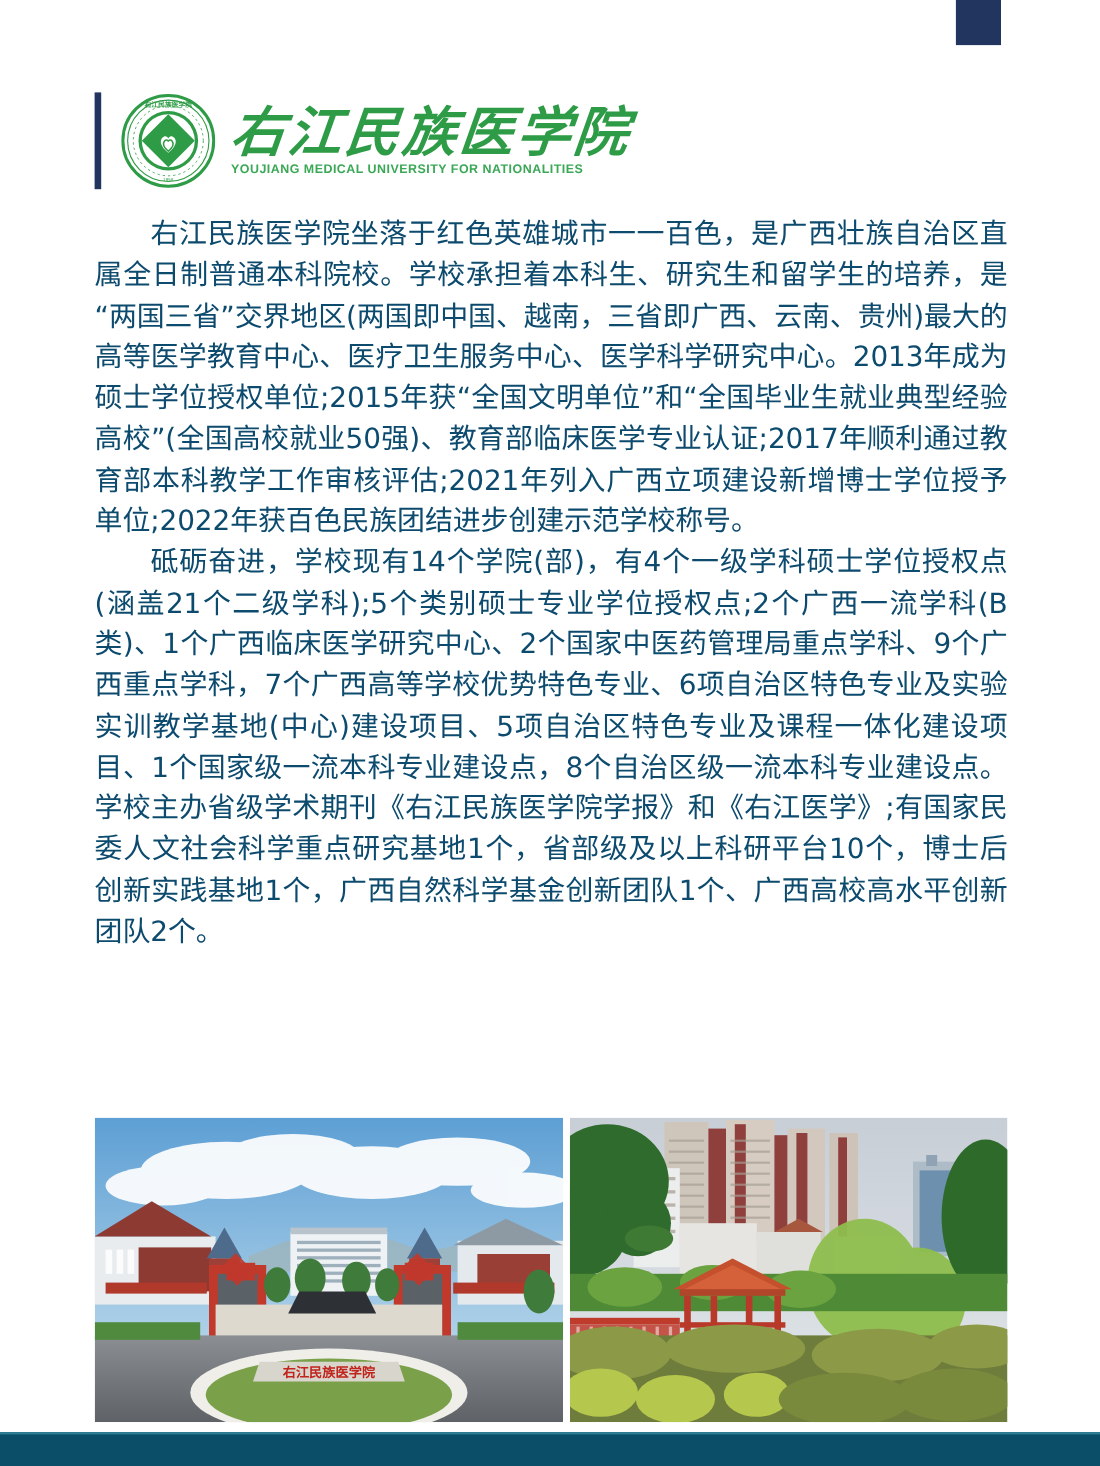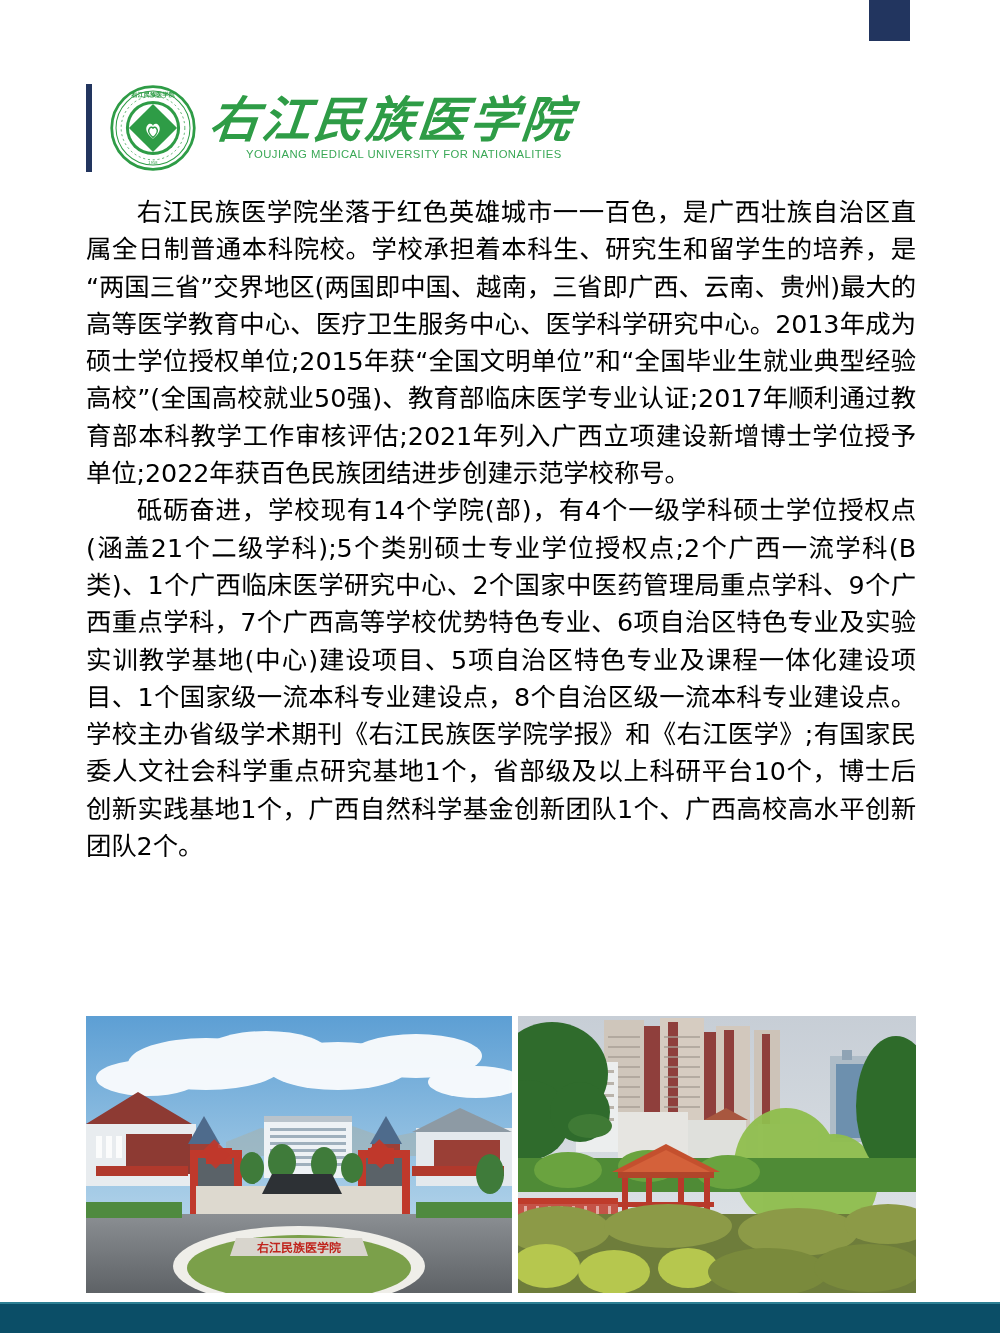--- a/index.html
+++ b/index.html
@@ -66,40 +66,39 @@
     font-weight: 700;
     font-style: italic;
     letter-spacing: 3px;
     color: #2e9c46;
     white-space: nowrap;
     transform: skewX(-6deg);
   }
   .wordmark-en {
     margin-top: 3px;
     font-size: 11.3px;
-    font-weight: 400;
+    font-weight: 700;
     letter-spacing: 0.45px;
     color: #3aa856;
     white-space: nowrap;
-    margin-left: 36px;
   }
 
   
   .article {
     position: absolute;
     left: 86px;
     top: 194px;
     width: 830px;
   }
   .article p {
     margin: 0;
     font-family: "DejaVu Sans", "Liberation Sans", sans-serif;
     font-size: 25.4px;
     line-height: 37.3px;
-    color: #000000;
+    color: #0c4a6e;
     text-align: justify;
     text-justify: inter-character;
     text-indent: 2em;
     letter-spacing: -0.1px;
   }
 
   
   .photo-strip {
     position: absolute;
     left: 86px;

